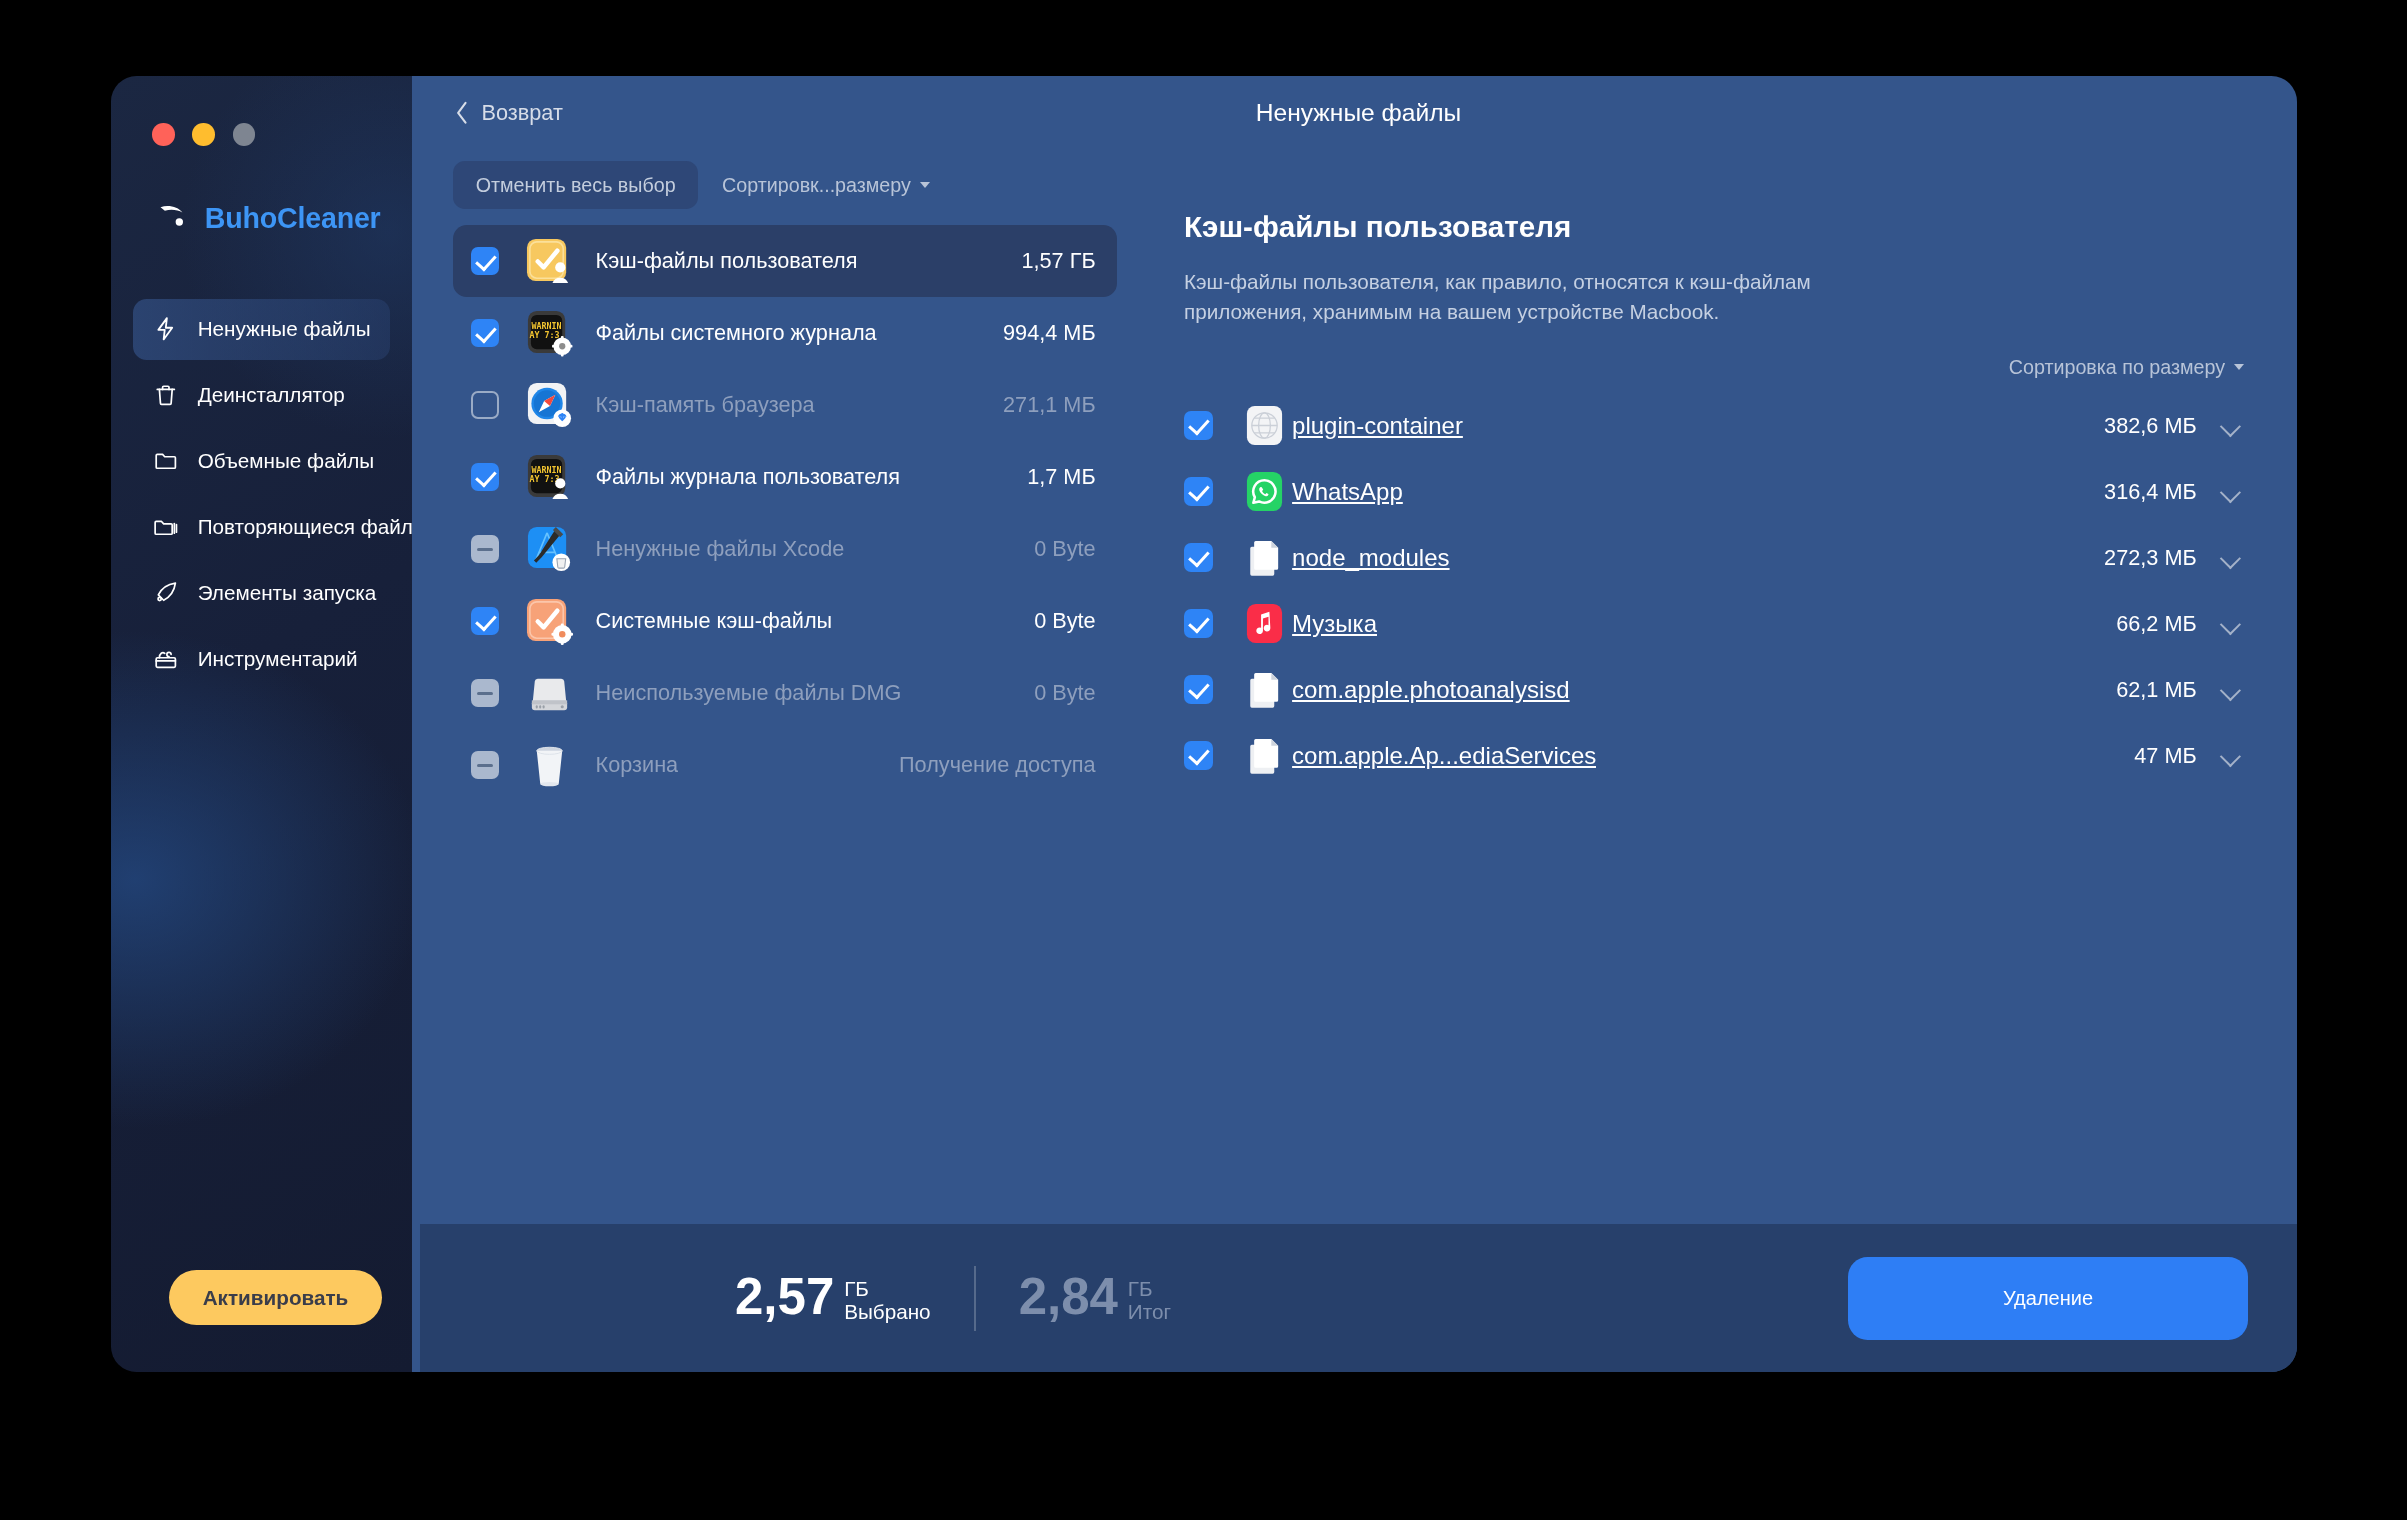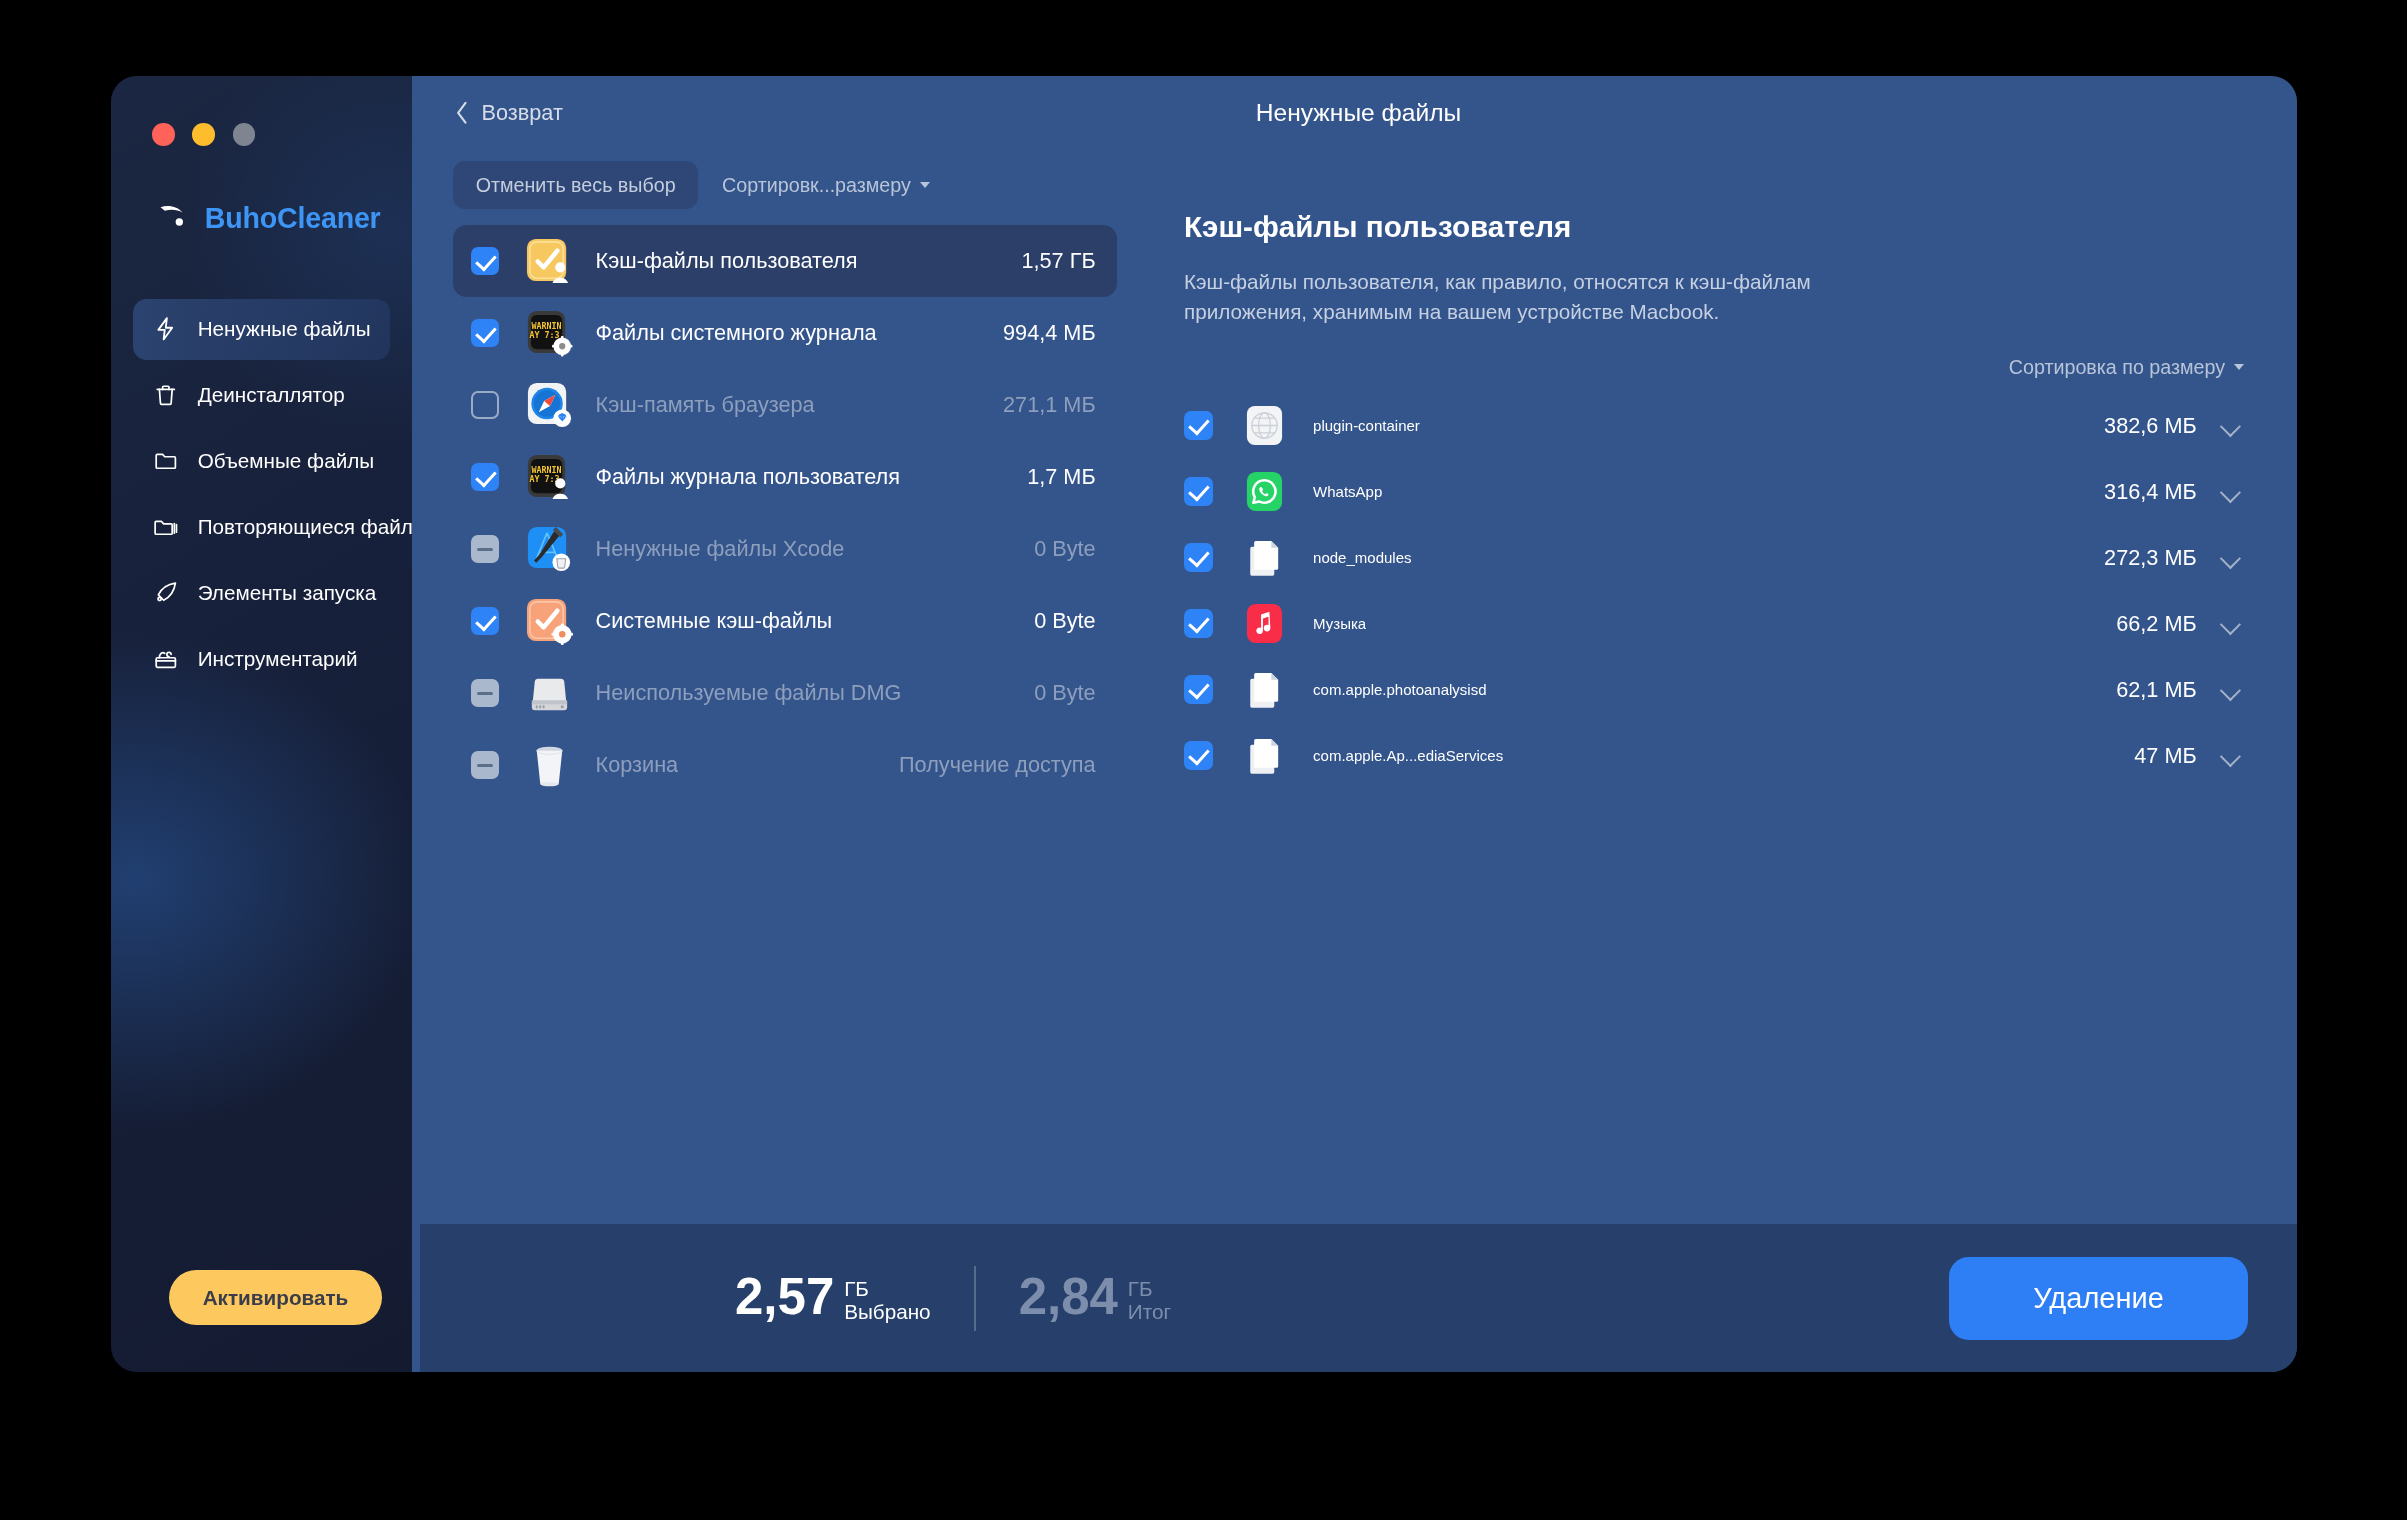--- a/index.html
+++ b/index.html
@@ -303,26 +303,27 @@
     height: 66px;
     cursor: pointer;
   }
   .det-icon {
     width: 41px; height: 41px;
     flex: 0 0 41px;
     margin-left: 31.5px;
     position: relative;
   }
   .det-name {
-    margin-left: 28px;
-    font-size: 15px;
+    margin-left: 7px;
+    font-size: 24px;
     color: #ffffff;
     white-space: nowrap;
     overflow: hidden;
     text-overflow: ellipsis;
+    text-decoration: underline;
   }
   .det-size {
     margin-left: auto;
     font-size: 21.7px;
     color: #ffffff;
     white-space: nowrap;
     padding-left: 13.8px;
     text-align: center;
   }
   .chev {
@@ -369,27 +370,27 @@
   .total-block.muted .total-unit,
   .total-block.muted .total-label { color: #7d8eac; }
   #totals-divider {
     width: 2px;
     height: 65px;
     background: rgba(255,255,255,.22);
     margin: 0 43px;
   }
   #delete-button {
     margin-left: auto;
-    width: 299px;
+    width: 400px;
     height: 83px;
     border: none;
     border-radius: 19.7px;
     background: #2e7ef5;
     color: #ffffff;
-    font-size: 29px;
+    font-size: 20px;
     font-family: "Liberation Sans", sans-serif;
     cursor: pointer;
   }
 
   
   .icn { width: 100%; height: 100%; display: block; }
 </style>
 </head>
 <body>
 

